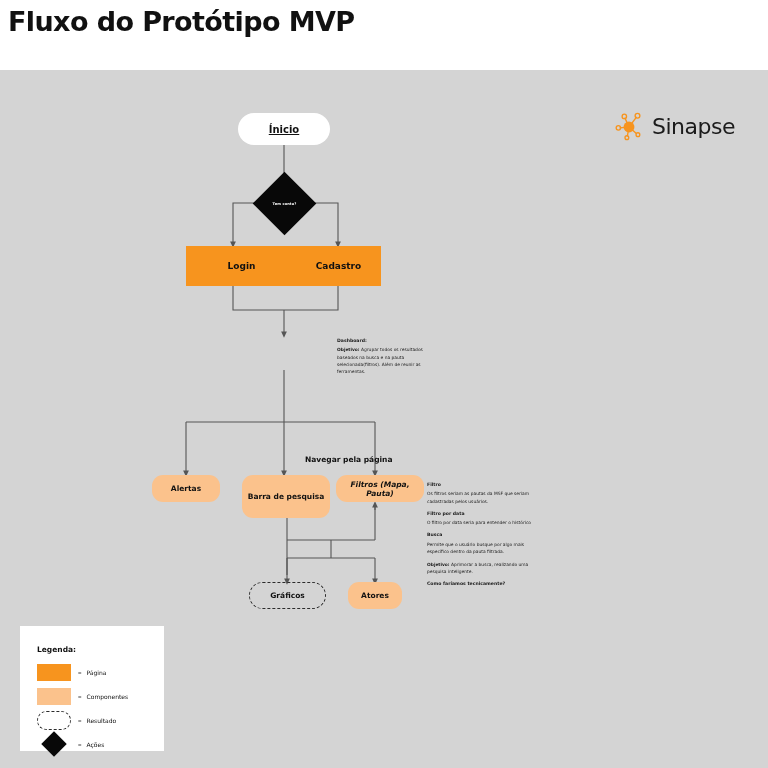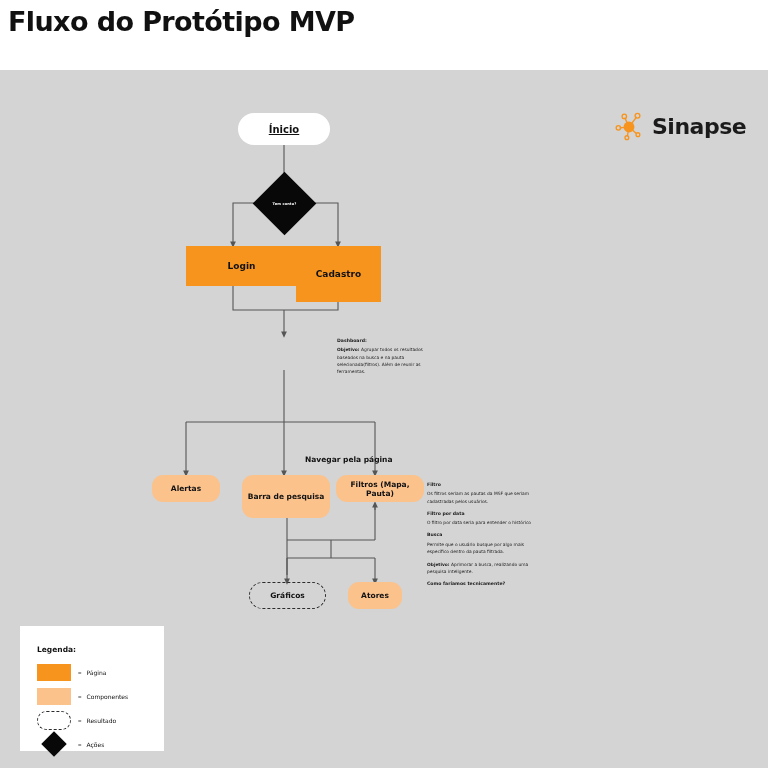--- a/index.html
+++ b/index.html
@@ -42,21 +42,21 @@
 
   
   .logo {
     position: absolute; left: 612px; top: 40px;
     display: flex; align-items: center; gap: 6px;
   }
   .logo-mark { width: 34px; height: 34px; display: block; }
   .logo-text {
     font-family: "DejaVu Sans", sans-serif;
     font-size: 22px;
-    font-weight: bold;
+    font-weight: normal;
     color: #1b1b1b;
     letter-spacing: -0.5px;
     line-height: 1;
   }
 
   
   .wires {
     position: absolute; left: 0; top: 0;
     width: 768px; height: 698px;
     pointer-events: none;
@@ -265,28 +265,28 @@
 
     <div class="node node-start" style="left:238px; top:43px; width:92px; height:32px;text-decoration:underline;">Ínicio</div>
 
     <div class="diamond-wrap" style="left:262px; top:111px; width:45px; height:45px;">
       <span class="diamond-shape"></span>
       <span class="diamond-label">Tem conta?</span>
     </div>
 
     <div class="node node-page" style="left:186px; top:176px; width:111px; height:40px;">Login</div>
 
-    <div class="node node-page" style="left:296px; top:176px; width:85px; height:56px;">Cadastro</div>
+    <div class="node node-page" style="left:296px; top:176px; width:85px; height:40px;">Cadastro</div>
 
 
     <div class="node node-comp" style="left:152px; top:405px; width:68px; height:27px; font-size:7.5px;">Alertas</div>
 
     <div class="node node-comp" style="left:242px; top:405px; width:88px; height:43px; font-size:7.5px;">Barra de pesquisa</div>
 
-    <div class="node node-comp" style="left:336px; top:405px; width:88px; height:27px; font-size:7.5px;">Filtros (Mapa, Pauta)</div>
+    <div class="node node-comp" style="left:336px; top:405px; width:88px; height:27px; font-size:7.5px;font-style:italic;">Filtros (Mapa, Pauta)</div>
 
     <div class="node node-result" style="left:249px; top:512px; width:77px; height:27px; font-size:7.5px;">Gráficos</div>
 
     <div class="node node-comp" style="left:348px; top:512px; width:54px; height:27px; font-size:7.5px;">Atores</div>
 
     <div class="edge-label" style="left:305px; top:339px;margin-top:46px;">Navegar pela página</div>
 
     <div class="annot" style="left:337px; top:268px;">
       <div class="annot-head">Dashboard:</div>
       <p class="annot-body"><b>Objetivo:</b><span> Agrupar todos os resultados baseados na busca e na pauta selecionada(filtros). Além de reunir as ferramentas.</span></p>

